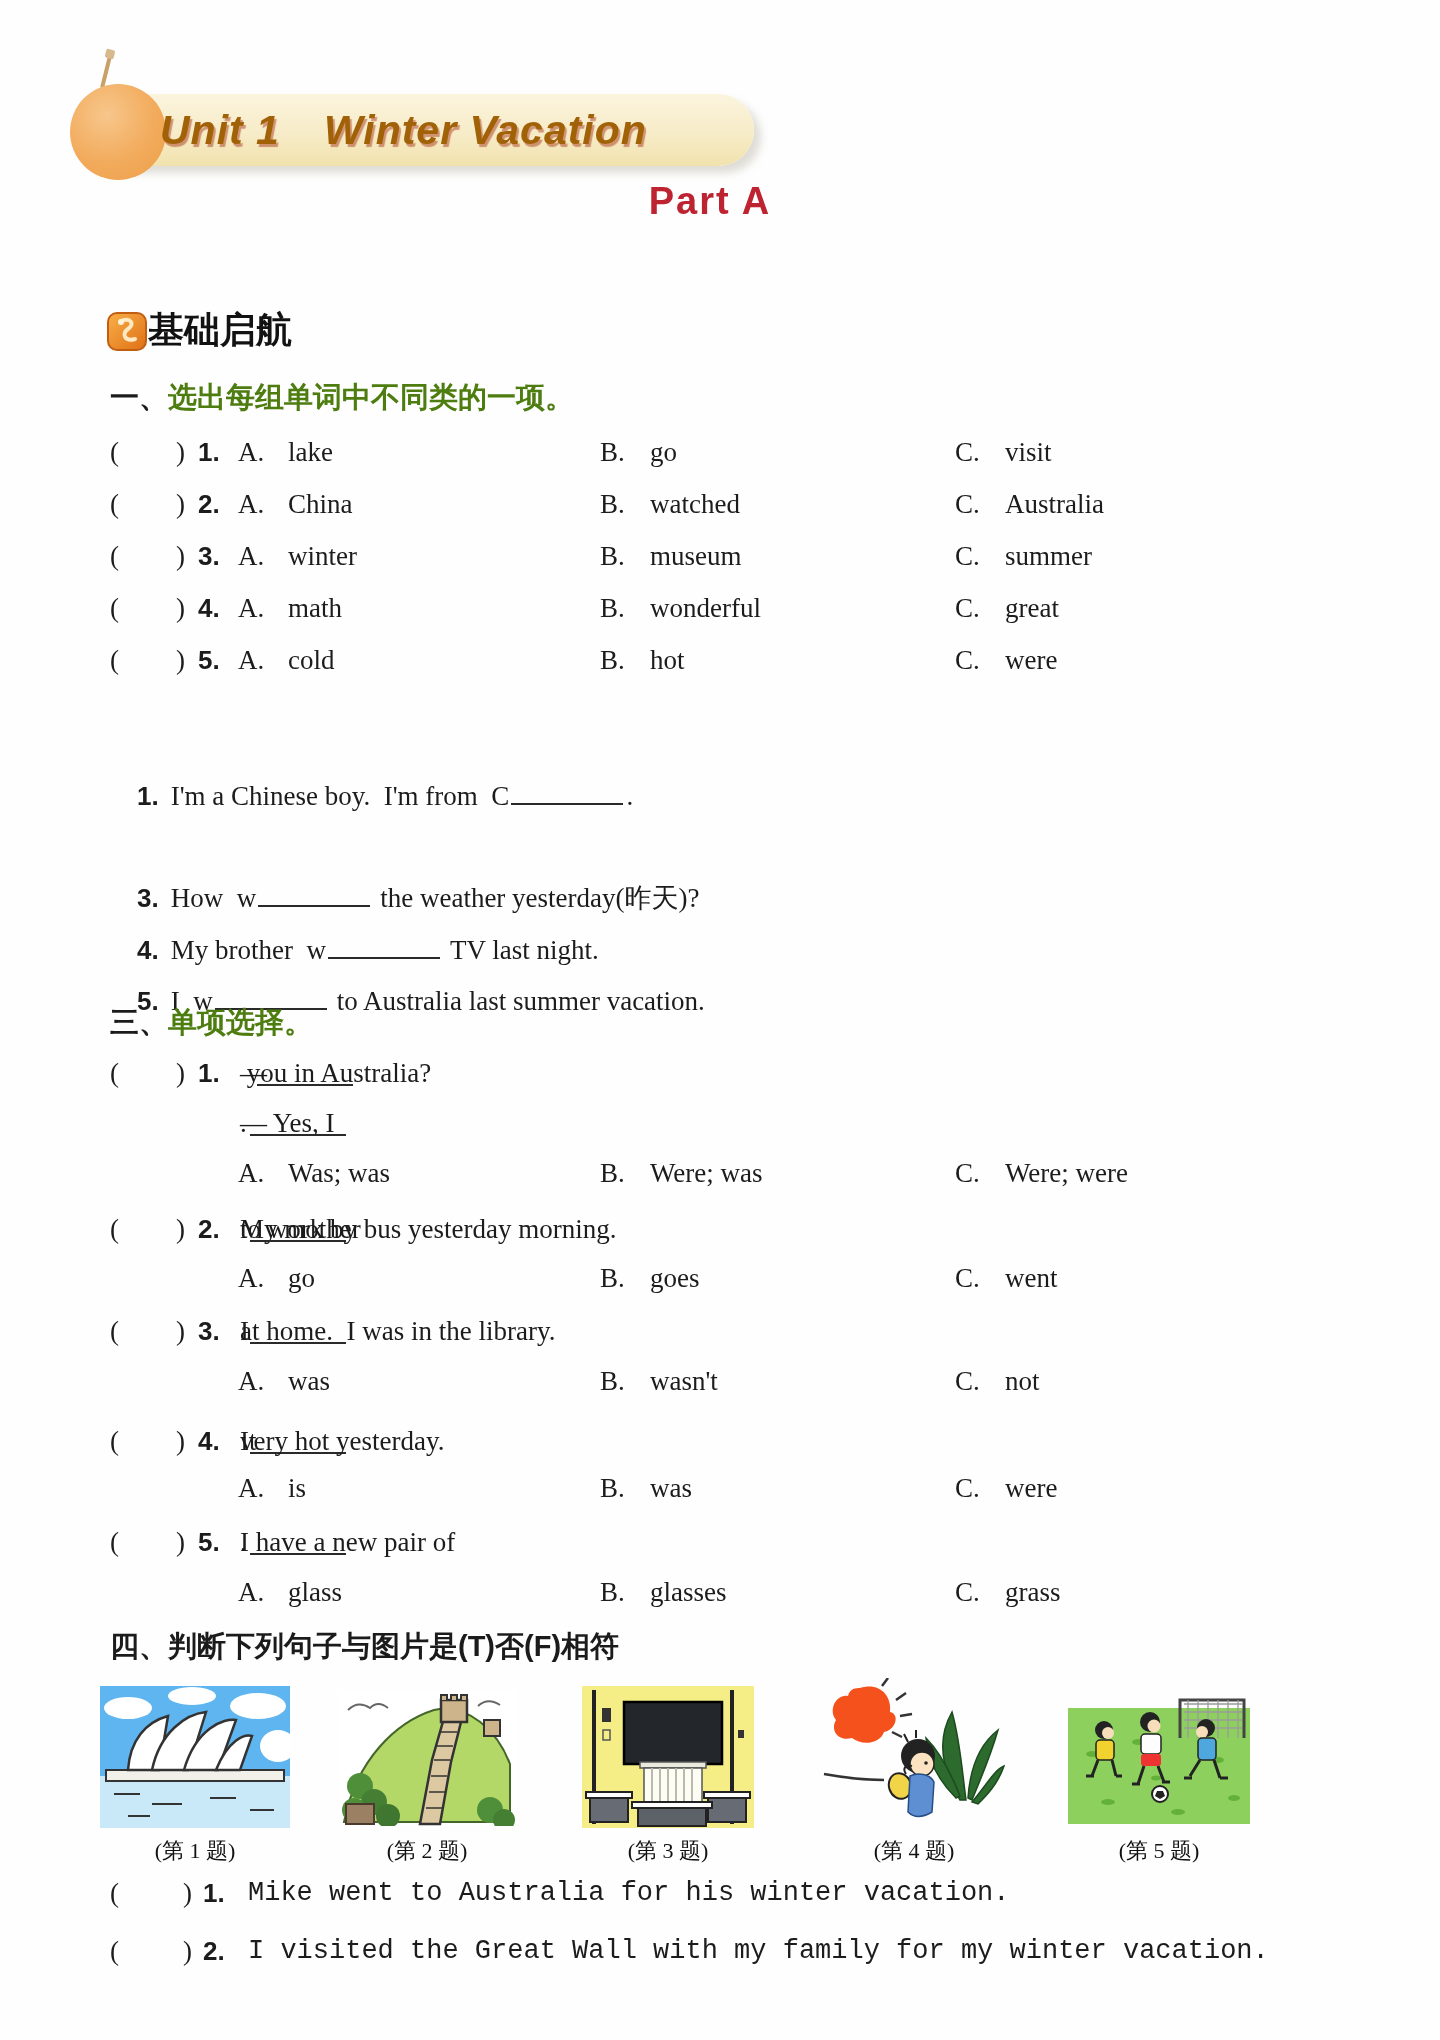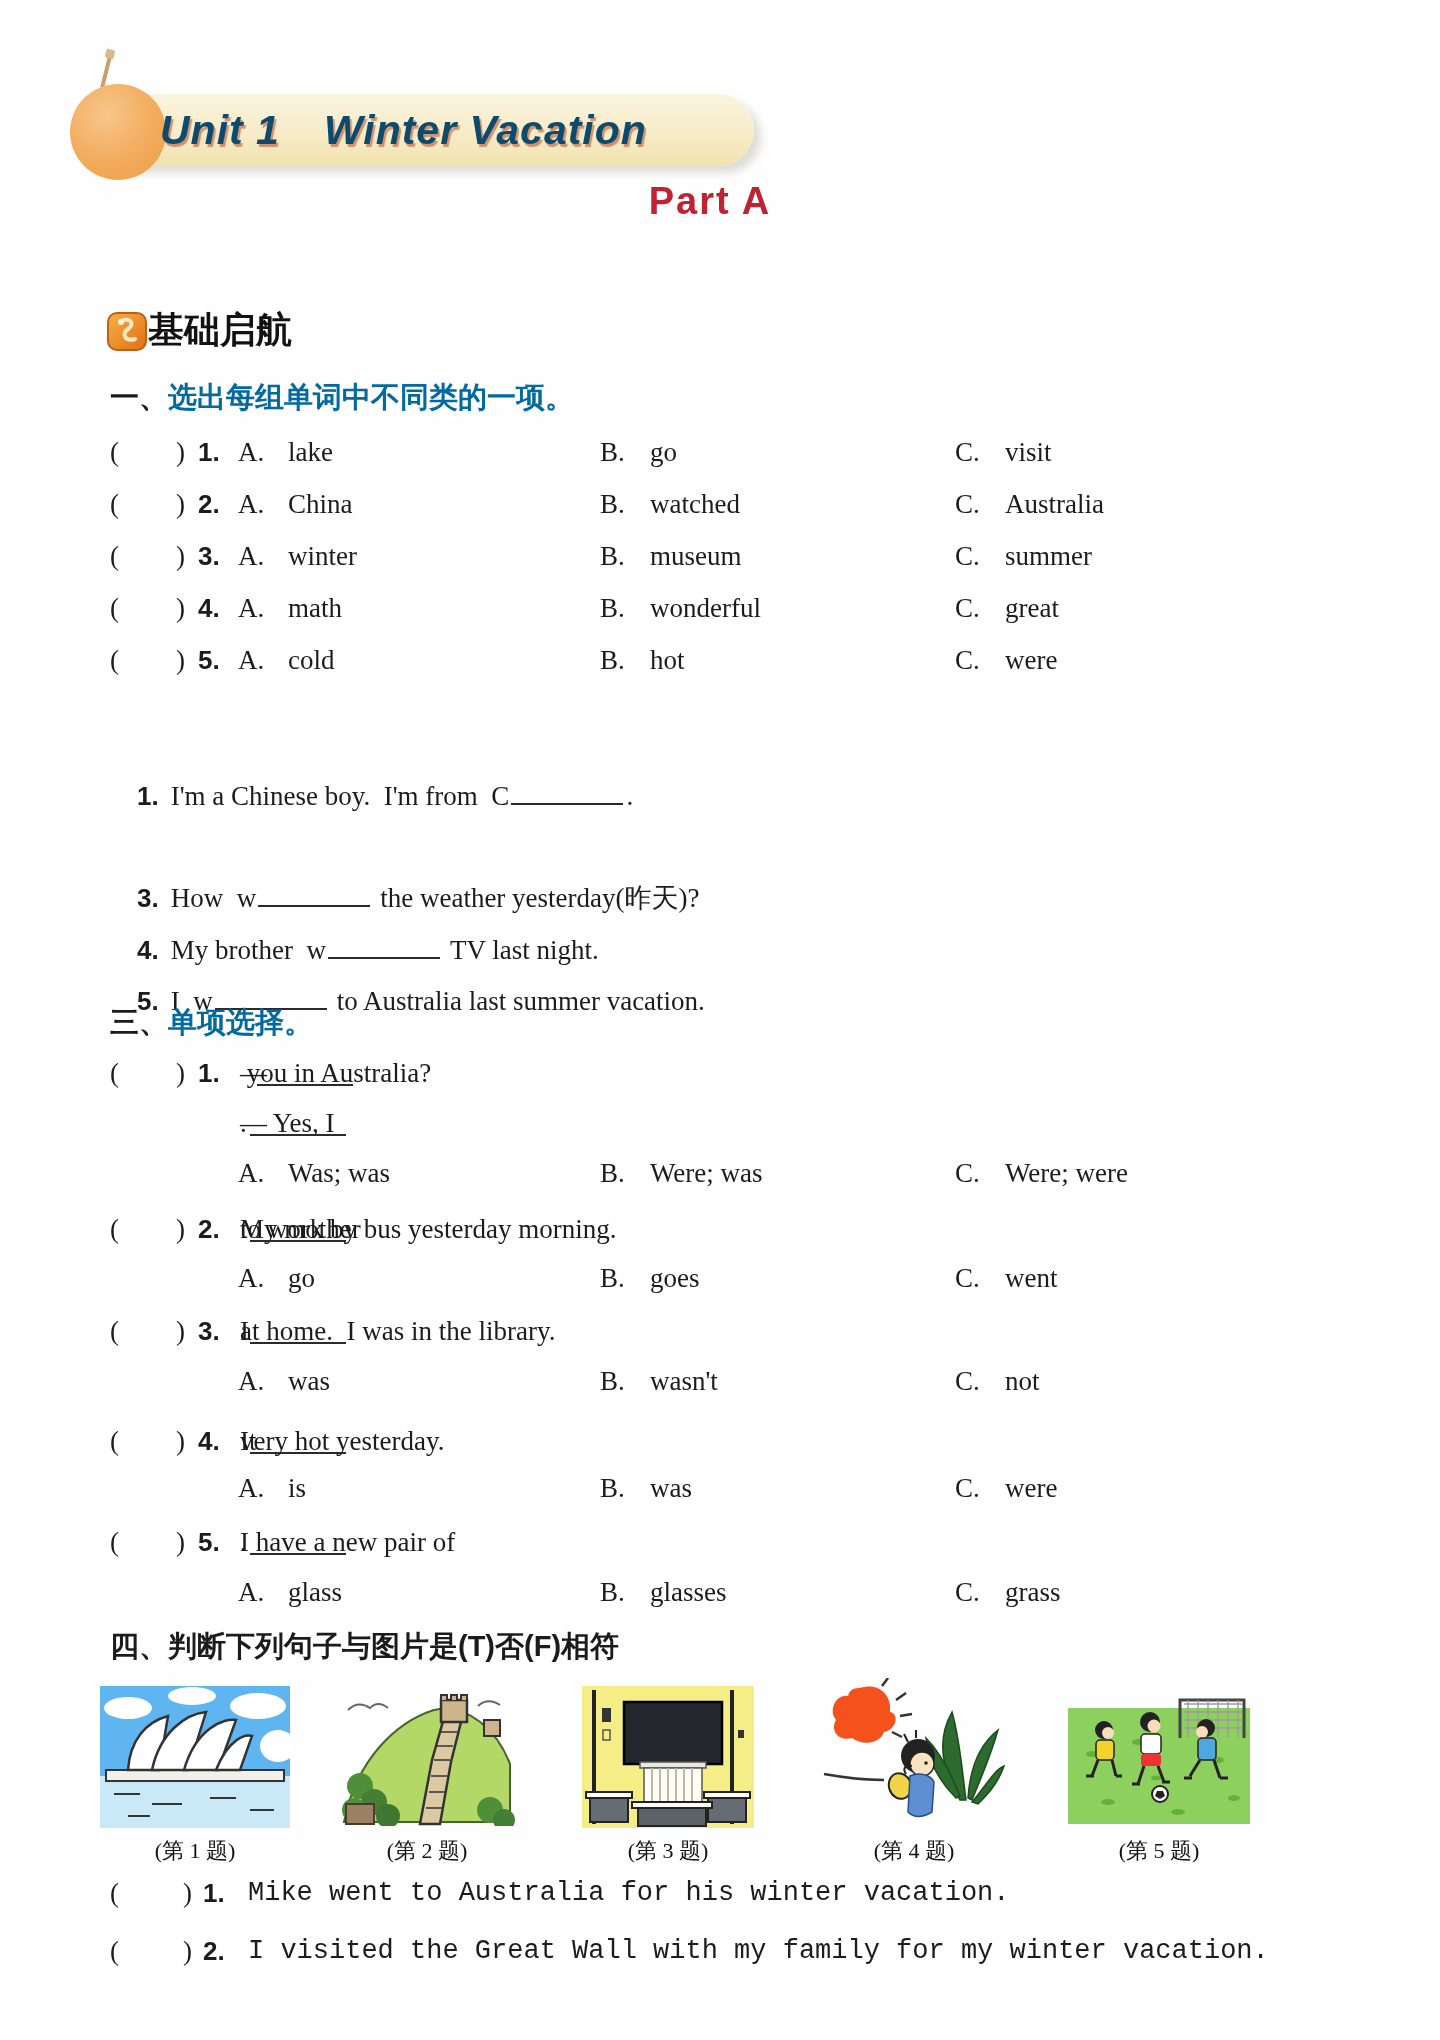--- a/index.html
+++ b/index.html
@@ -9,34 +9,34 @@
   
   .banner-circle{position:absolute;left:70px;top:84px;width:96px;height:96px;border-radius:50%;
     background:radial-gradient(circle at 38% 32%,#f7c68b 0%,#f2ab5c 55%,#eda049 100%);}
   .banner-stem{position:absolute;left:104px;top:56px;width:4px;height:32px;background:#c8a06a;transform:rotate(14deg);}
   .banner-stem:before{content:"";position:absolute;left:-3px;top:-7px;width:9px;height:9px;background:#d8b98c;border-radius:2px;}
   .banner-pill{position:absolute;left:92px;top:94px;width:662px;height:72px;border-radius:40px;
     background:linear-gradient(180deg,#fbf4de 0%,#f7ecc8 55%,#f1e2ad 100%);
     box-shadow:7px 7px 9px rgba(185,180,165,.45);}
   .banner-title{position:absolute;left:160px;top:94px;height:72px;display:flex;align-items:center;gap:44px;
     font-family:"Liberation Sans","DejaVu Sans",sans-serif;font-weight:bold;font-style:italic;
-    font-size:41px;color:#0c4a6e;letter-spacing:1px;
+    font-size:41px;color:#a16207;letter-spacing:1px;
     text-shadow:2px 3px 1px rgba(160,38,12,.45);}
   .part-label{position:absolute;left:0;top:180px;width:1440px;text-align:center;transform:translateX(-10px);
     font-family:"Liberation Sans","DejaVu Sans",sans-serif;font-weight:bold;font-size:38px;
     color:#bd2330;letter-spacing:2px;}
 
   
   .badge{position:absolute;left:106px;top:306px;display:flex;align-items:center;}
   .badge-label{font-family:"Liberation Sans","DejaVu Sans",sans-serif;font-weight:bold;font-size:36px;color:#121212;}
 
   
   .sec-h{position:absolute;left:110px;font-family:"Liberation Sans","DejaVu Sans",sans-serif;
     font-weight:bold;font-size:29px;color:#1b1b1b;white-space:nowrap;}
-  .sec-h .red{color:#0369a1;}
+  .sec-h .red{color:#4d7c0f;}
 
   
   .row{position:absolute;left:0;width:1440px;height:42px;font-size:27px;}
   .row span{position:absolute;white-space:pre;}
   .po{left:110px;} .pc{left:176px;}
   .qn{left:198px;font-family:"Liberation Sans","DejaVu Sans",sans-serif;font-weight:bold;font-size:26px;}
   .la{left:238px;} .wa{left:288px;}
   .lb{left:600px;} .wb{left:650px;}
   .lc{left:955px;} .wc{left:1005px;}
   .stem{left:240px;white-space:pre-wrap;}

